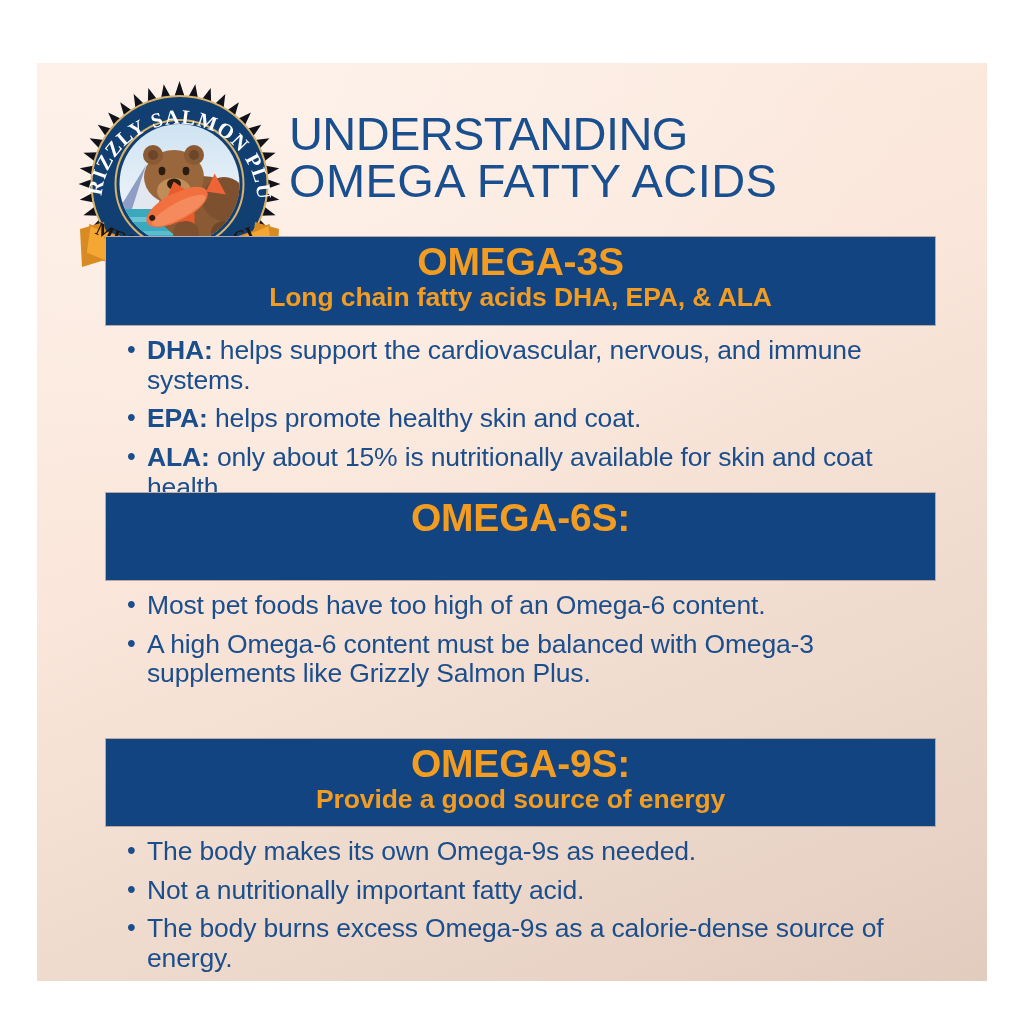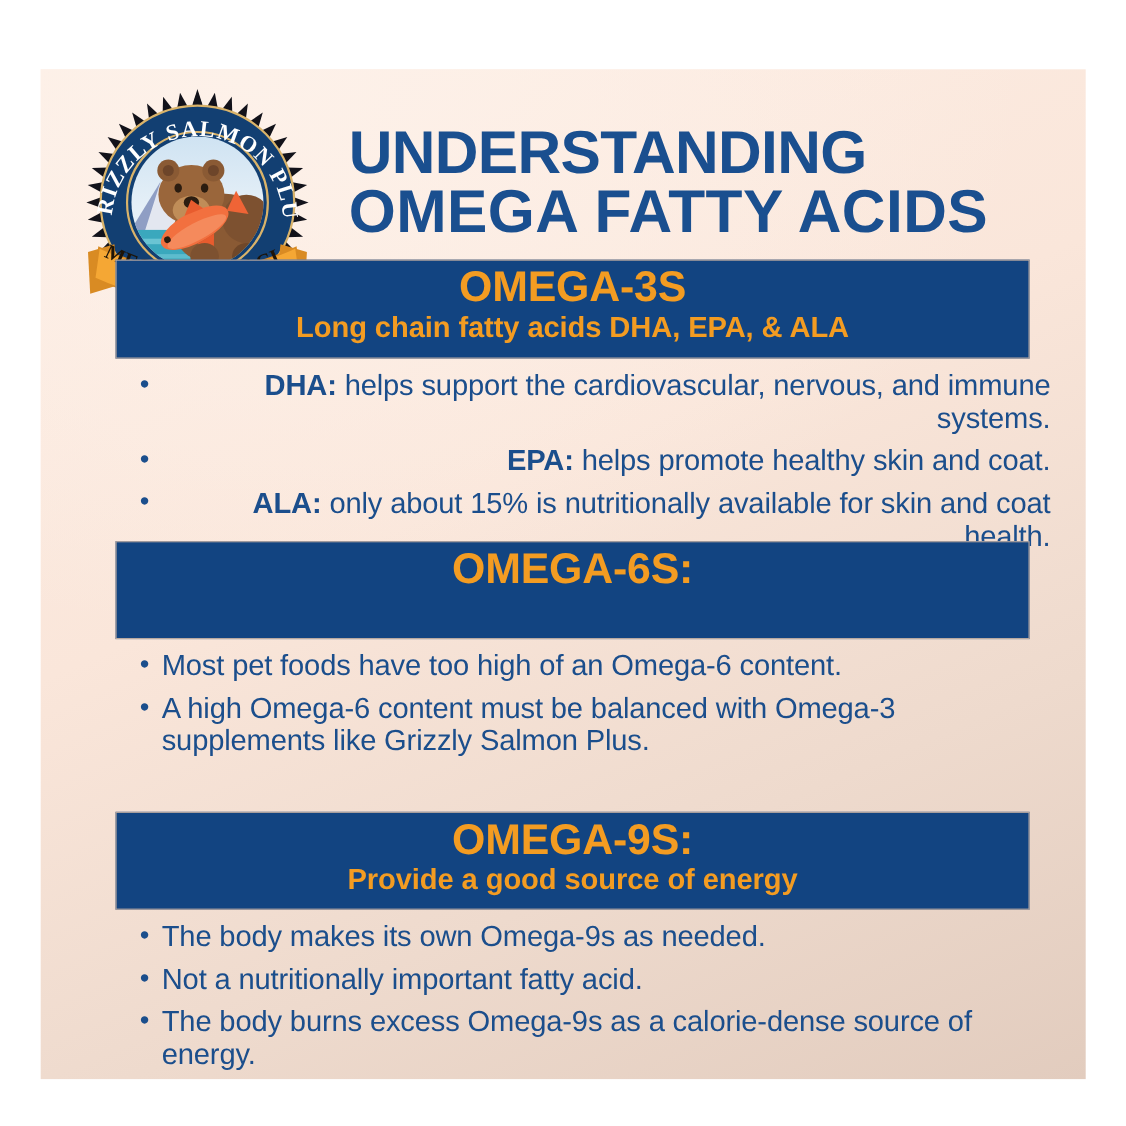--- a/index.html
+++ b/index.html
@@ -30,26 +30,26 @@
     left: 37px;
     top: 18px;
     width: 211px;
     height: 211px;
   }
   #logo svg { display: block; width: 100%; height: 100%; }
 
   
   #title {
     position: absolute;
-    left: 280px;
+    left: 252px;
     top: 48px;
     width: 672px;
     color: #1a4f8f;
-    font-weight: bold;
-    font-size: 55px;
+    font-weight: normal;
+    font-size: 47px;
     line-height: 0.99;
     letter-spacing: -0.6px;
     text-align: left;
     font-stretch: condensed;
   }
   #title .l2 { letter-spacing: 0.4px; }
 
   
   .banner {
     position: absolute;
@@ -82,21 +82,21 @@
   
   .bullets {
     position: absolute;
     left: 88px;
     width: 830px;
     color: #1b4e8c;
     font-size: 26.5px;
     line-height: 1.12;
     letter-spacing: -0.15px;
   }
-  #bullets-3 { top: 273px; text-align: right; }
+  #bullets-3 { top: 273px; }
   #bullets-6 { top: 528px; }
   #bullets-9 { top: 774px; }
 
   .bullet {
     position: relative;
     padding-left: 22px;
     margin-bottom: 9px;
   }
   .bullet::before {
     content: "\2022";

